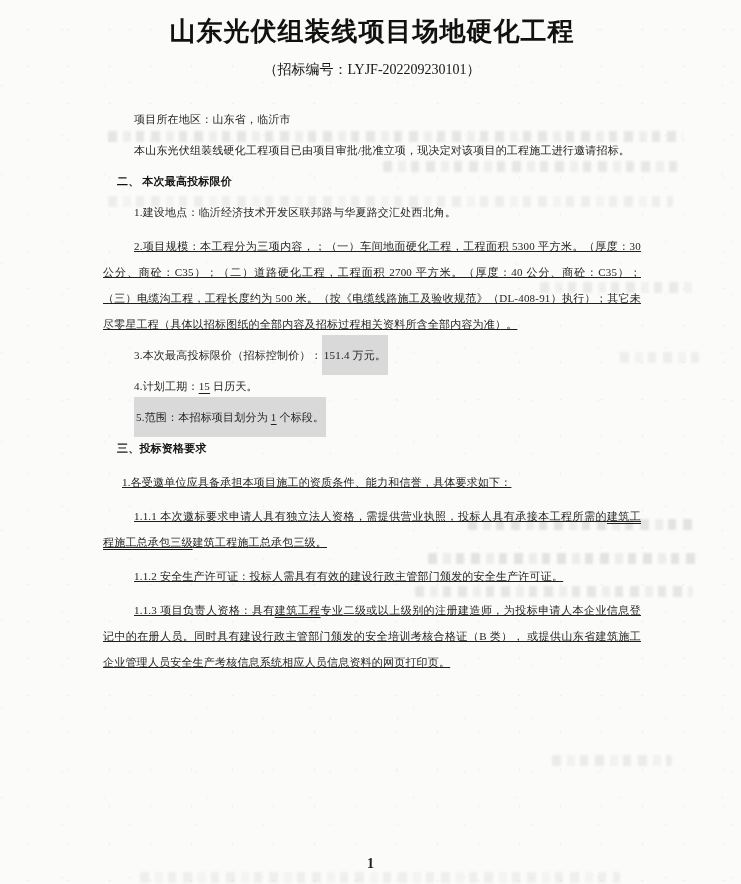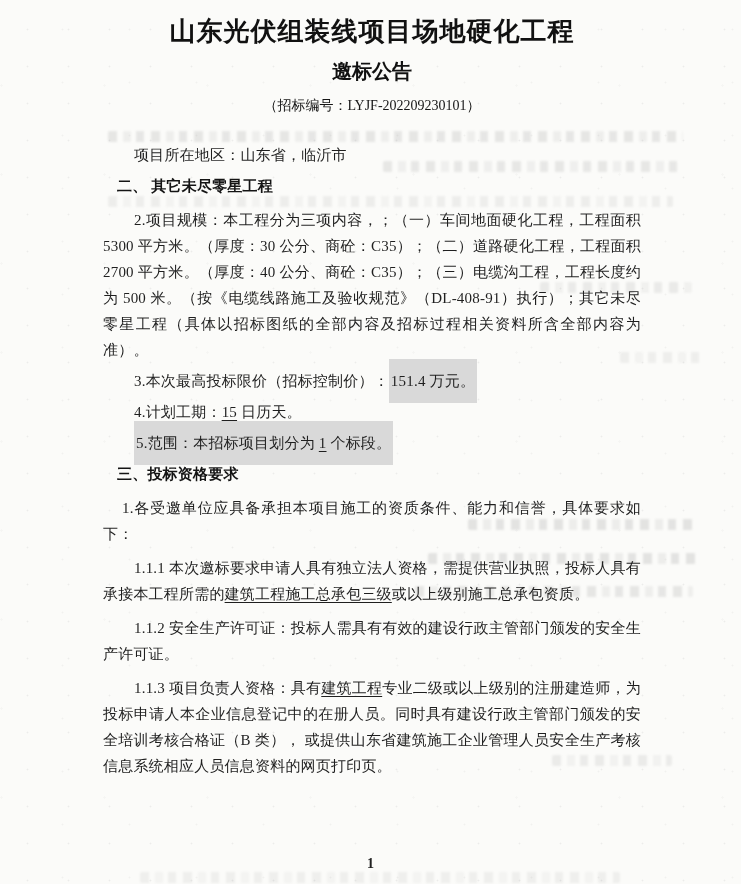--- a/index.html
+++ b/index.html
@@ -80,34 +80,34 @@
     font-size: 14px;
     line-height: 19px;
     font-weight: normal;
     color: #151515;
   }
 
   .body { margin-top: 27px; }
 
   .body p {
     margin: 5px 0 0 0;
-    font-size: 15px;
+    font-size: 11px;
     line-height: 26px;
     text-align: justify;
     text-justify: inter-character;
     letter-spacing: 0.2px;
   }
   .indent2 { text-indent: 31px; }
   .indent1 { text-indent: 19px; }
   .heading {
     font-weight: bold;
     text-indent: 14px;
     color: #141414;
   }
-  .mt-lg { margin-top: 8px !important; }
+  .mt-lg { margin-top: 8px !important; text-decoration: underline; }
 
   .u {
     text-decoration: underline;
     text-underline-offset: 3px;
     text-decoration-thickness: 1px;
   }
   .hl {
     background: var(--hl, #d9d9d9);
     box-decoration-break: clone;
     -webkit-box-decoration-break: clone;
@@ -137,41 +137,42 @@
   <div class="ghost g5"></div>
   <div class="ghost g6"></div>
   <div class="ghost g7"></div>
   <div class="ghost g8"></div>
   <div class="ghost g9"></div>
   <div class="ghost g10"></div>
 
   <div class="content">
 
     <div class="title">山东光伏组装线项目场地硬化工程</div>
-    <div class="subtitle">邀标公告</div>
     <div class="tender-no">（招标编号：LYJF-202209230101）</div>
 
     <div class="body">
 
       <p class="indent2">项目所在地区：山东省，临沂市</p>
 
+      <p class="indent2">本山东光伏组装线硬化工程项目已由项目审批/批准立项，现决定对该项目的工程施工进行邀请招标。</p>
 
-      <p class="heading">二、 其它未尽零星工程</p>
+      <p class="heading">二、 本次最高投标限价</p>
+      <p class="indent2">1.建设地点：临沂经济技术开发区联邦路与华夏路交汇处西北角。</p>
       <p class="indent2 mt-lg">2.项目规模：本工程分为三项内容，；（一）车间地面硬化工程，工程面积 5300 平方米。（厚度：30 公分、商砼：C35）；（二）道路硬化工程，工程面积 2700 平方米。（厚度：40 公分、商砼：C35）；（三）电缆沟工程，工程长度约为 500 米。（按《电缆线路施工及验收规范》（DL-408-91）执行）；其它未尽零星工程（具体以招标图纸的全部内容及招标过程相关资料所含全部内容为准）。</p>
 
       <p class="indent2"><span>3.本次最高投标限价（招标控制价）：</span><span class="hl">151.4 万元。</span></p>
 
       <p class="indent2"><span>4.计划工期：</span><span class="u">15</span><span> 日历天。</span></p>
 
       <p class="indent2"><span class="hl"><span>5.范围：本招标项目划分为 </span><span class="u">1</span><span> 个标段。</span></span></p>
 
       <p class="heading">三、投标资格要求</p>
       <p class="indent1 mt-lg">1.各受邀单位应具备承担本项目施工的资质条件、能力和信誉，具体要求如下：</p>
 
-      <p class="indent2 mt-lg"><span>1.1.1 本次邀标要求申请人具有独立法人资格，需提供营业执照，投标人具有承接本工程所需的</span><span class="u">建筑工程施工总承包三级</span><span>或以上级别施工总承包资质。</span></p>
+      <p class="indent2 mt-lg"><span>1.1.1 本次邀标要求申请人具有独立法人资格，需提供营业执照，投标人具有承接本工程所需的</span><span class="u">建筑工程施工总承包三级</span><span>建筑工程施工总承包三级。</span></p>
 
       <p class="indent2 mt-lg">1.1.2 安全生产许可证：投标人需具有有效的建设行政主管部门颁发的安全生产许可证。</p>
 
       <p class="indent2 mt-lg"><span>1.1.3 项目负责人资格：具有</span><span class="u">建筑工程</span><span>专业二级或以上级别的注册建造师，为投标申请人本企业信息登记中的在册人员。同时具有建设行政主管部门颁发的安全培训考核合格证（B 类）， 或提供山东省建筑施工企业管理人员安全生产考核信息系统相应人员信息资料的网页打印页。</span></p>
 
     </div>
   </div>
 
   <div class="pageno">1</div>
 

